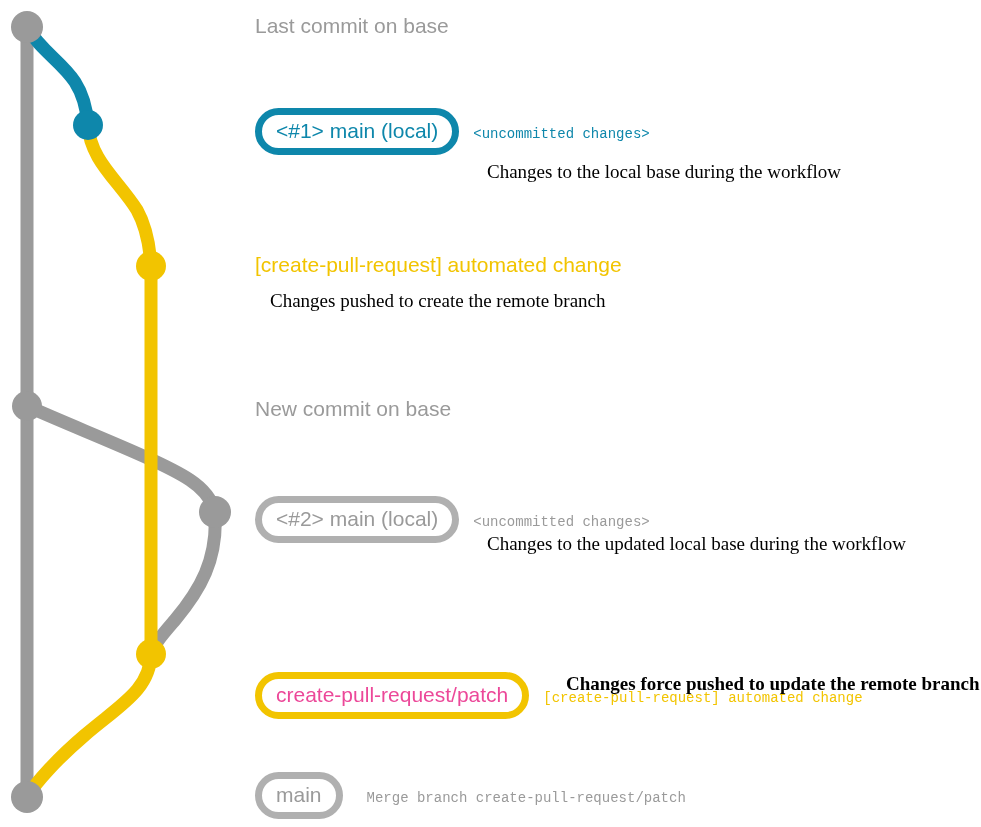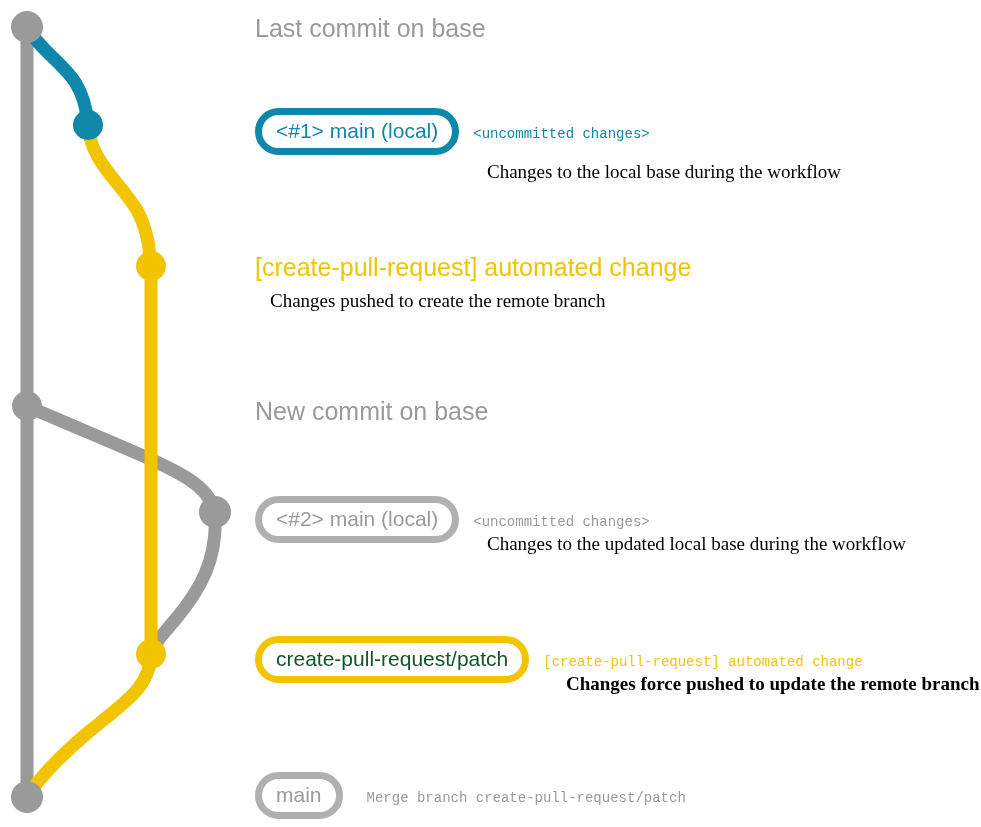--- a/index.html
+++ b/index.html
@@ -33,36 +33,36 @@
     border: 7px solid #a21caf;
     border-radius: 999px;
     padding: 4px 14px 5px 14px;
     font-size: 21px;
     line-height: 1.15;
     color: #9a9a9a;
     background: transparent;
     font-family: "Liberation Sans", sans-serif;
   }
   .pill.blue { border-color: #0e87ab; color: #0e87ab; }
-  .pill.yellow { border-color: #f2c400; color: #14532d; }
+  .pill.yellow { border-color: #f2c400; color: #ec4899; margin-top: 36px; }
   .pill.gray { border-color: #b0b0b0; color: #9a9a9a; }
 
   .subject {
     font-size: 14px;
     font-family: Liberation Mono, monospace;
     color: #9a9a9a;
     margin-left: 14px;
   }
   .subject.blue { color: #0e87ab; }
   .subject.yellow { color: #f2c400; }
   .subject.gray  { color: #9a9a9a; }
 
   .plain-subject {
     position: absolute;
-    font-size: 25px;
+    font-size: 21px;
     font-family: "Liberation Sans", sans-serif;
     white-space: nowrap;
   }
   .plain-subject.gray { color: #9a9a9a; }
   .plain-subject.yellow { color: #f2c400; }
 
   .note {
     position: absolute;
     font-family: "Liberation Serif", serif;
     font-size: 19px;

